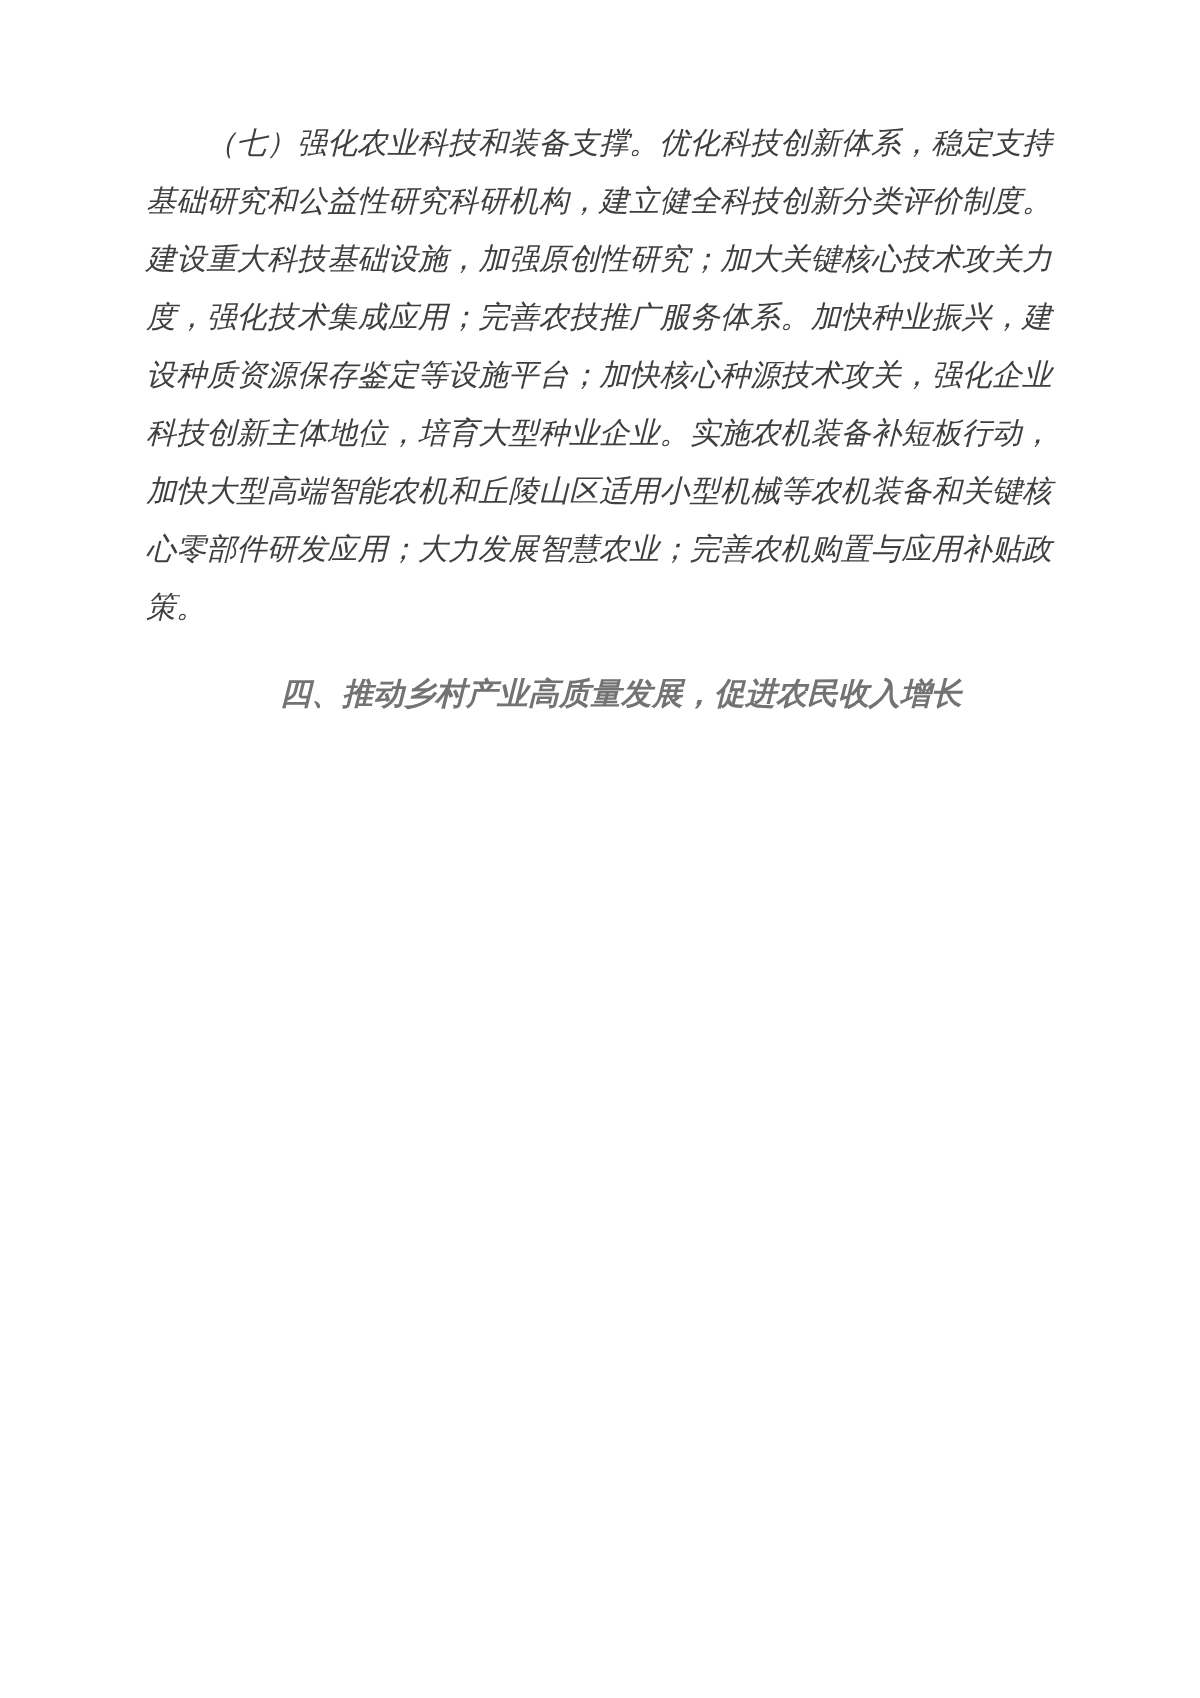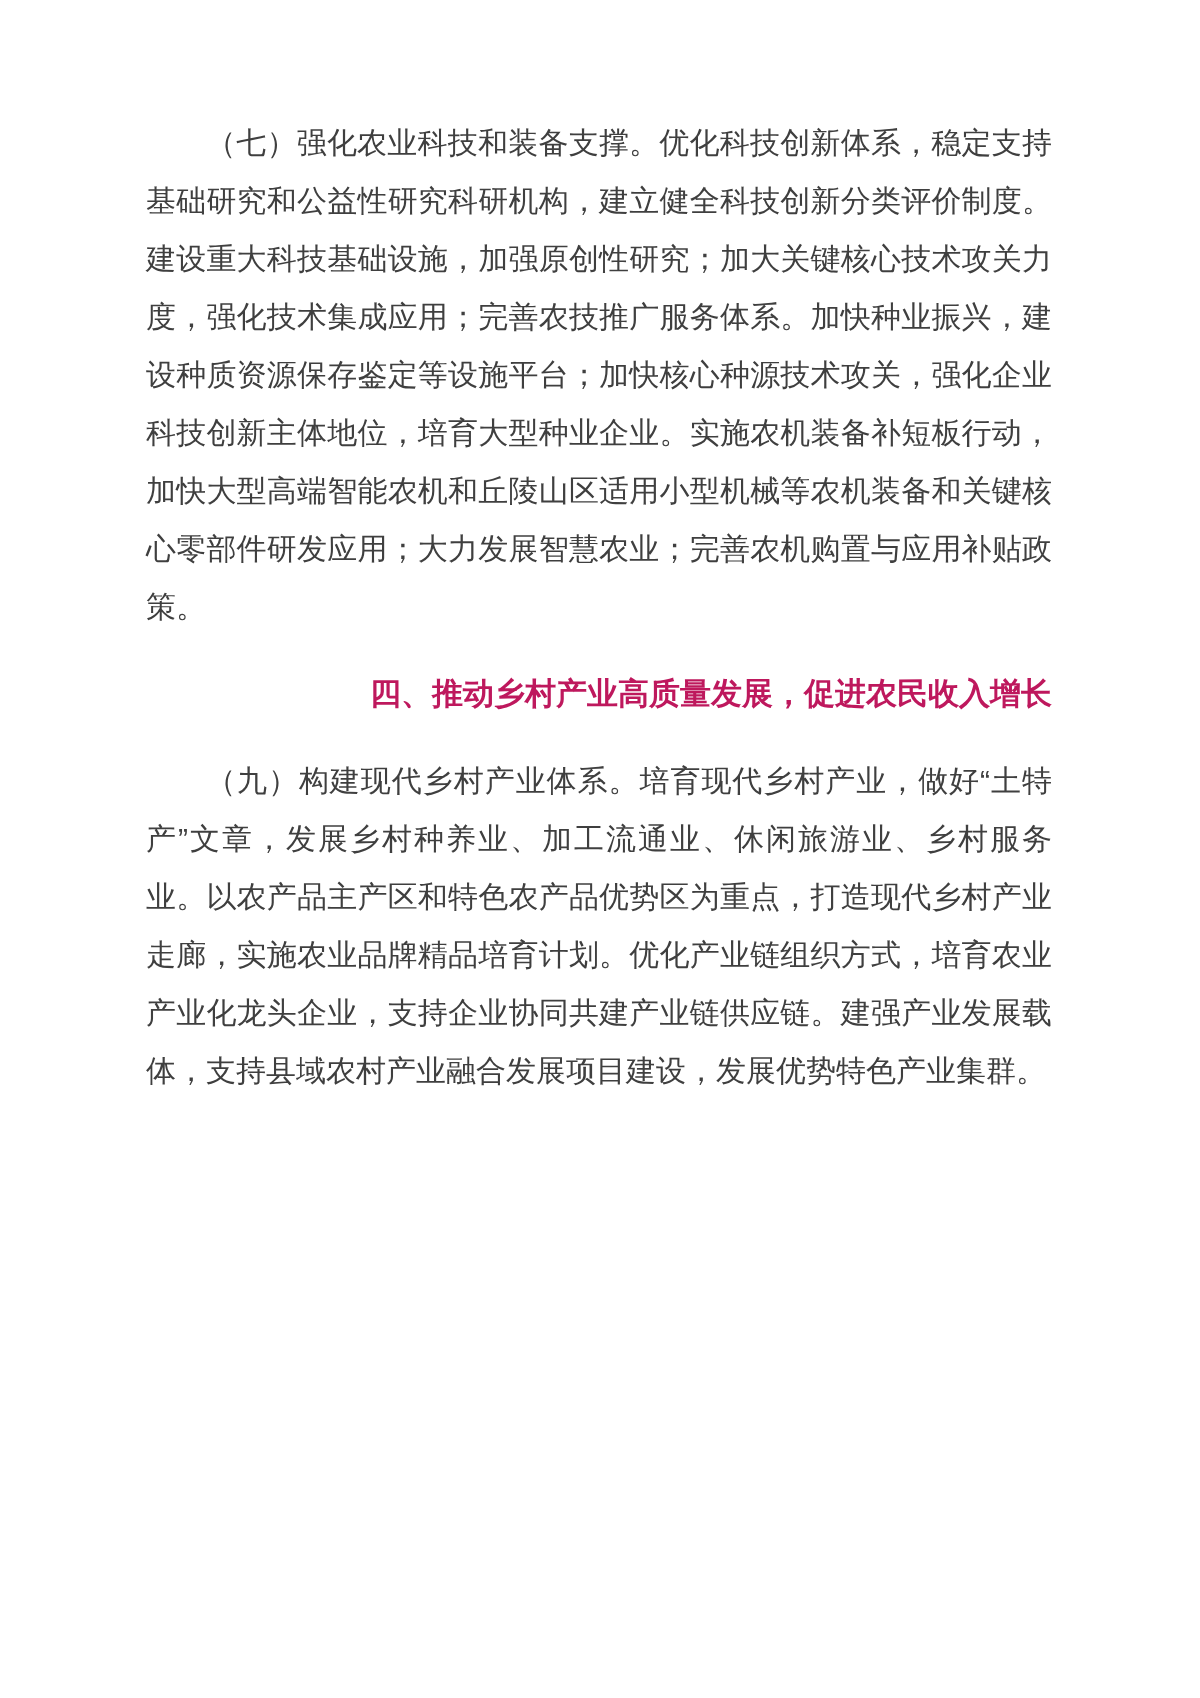--- a/index.html
+++ b/index.html
@@ -10,44 +10,44 @@
   .page {
     position: relative;
     width: 1200px;
     height: 1698px;
     margin: 0 auto;
     background: #ffffff;
     box-sizing: border-box;
     padding: 114px 148px 0 146px;
     overflow: hidden;
     font-family: "Liberation Sans", "DejaVu Sans", sans-serif;
+    font-style: italic;
   }
   .body-para {
     font-size: 30px;
     line-height: 58px;
     color: #3f3f3f;
     text-align: justify;
     text-indent: 2em;
     margin: 0 0 29px 0;
     word-break: break-all;
   }
   .section-heading {
     font-size: 31px;
     line-height: 58px;
-    color: #be185d;
+    color: #737373;
     font-weight: bold;
     text-indent: 44px;
-    text-align: right;
+    text-align: center;
     margin: 0 0 29px 0;
     word-break: break-all;
   }
 </style>
 </head>
 <body>
 
 <div class="page">
   <p class="body-para">（七）强化农业科技和装备支撑。优化科技创新体系，稳定支持基础研究和公益性研究科研机构，建立健全科技创新分类评价制度。建设重大科技基础设施，加强原创性研究；加大关键核心技术攻关力度，强化技术集成应用；完善农技推广服务体系。加快种业振兴，建设种质资源保存鉴定等设施平台；加快核心种源技术攻关，强化企业科技创新主体地位，培育大型种业企业。实施农机装备补短板行动，加快大型高端智能农机和丘陵山区适用小型机械等农机装备和关键核心零部件研发应用；大力发展智慧农业；完善农机购置与应用补贴政策。</p>
 
 
   <h2 class="section-heading">四、推动乡村产业高质量发展，促进农民收入增长</h2>
 
-  <p class="body-para">（九）构建现代乡村产业体系。培育现代乡村产业，做好“土特产”文章，发展乡村种养业、加工流通业、休闲旅游业、乡村服务业。以农产品主产区和特色农产品优势区为重点，打造现代乡村产业走廊，实施农业品牌精品培育计划。优化产业链组织方式，培育农业产业化龙头企业，支持企业协同共建产业链供应链。建强产业发展载体，支持县域农村产业融合发展项目建设，发展优势特色产业集群。</p>
 </div>
 
 </body></html>

